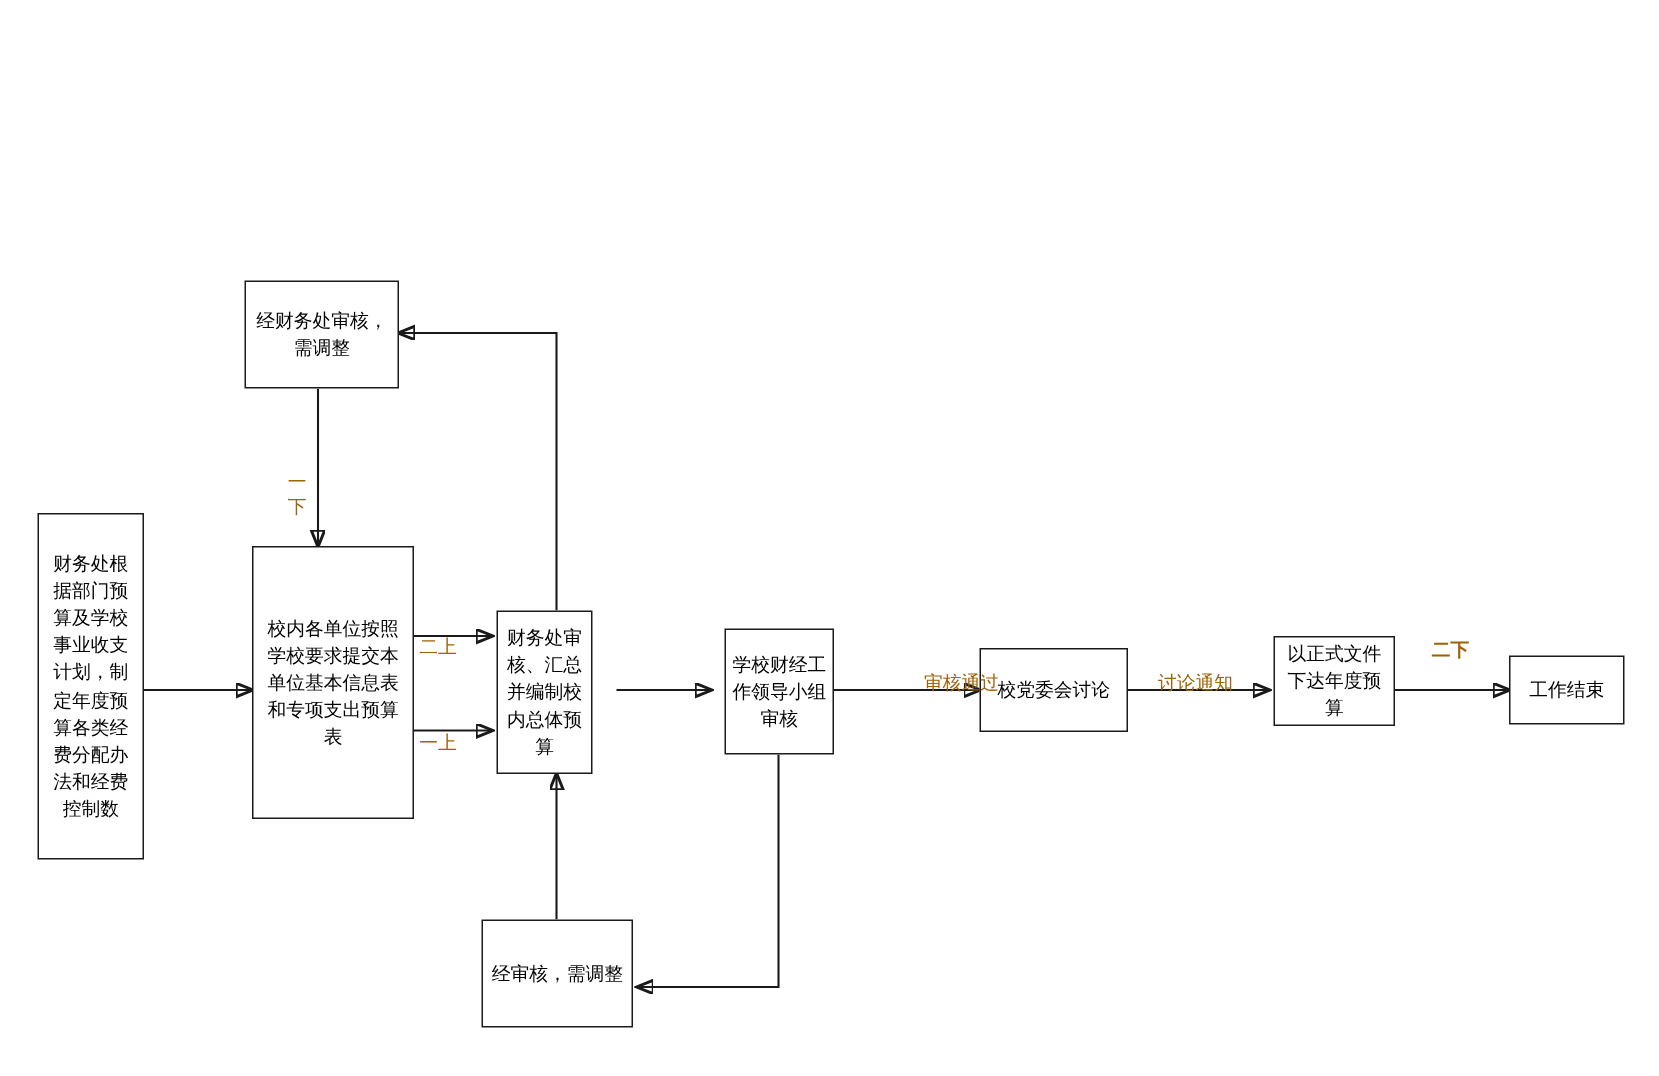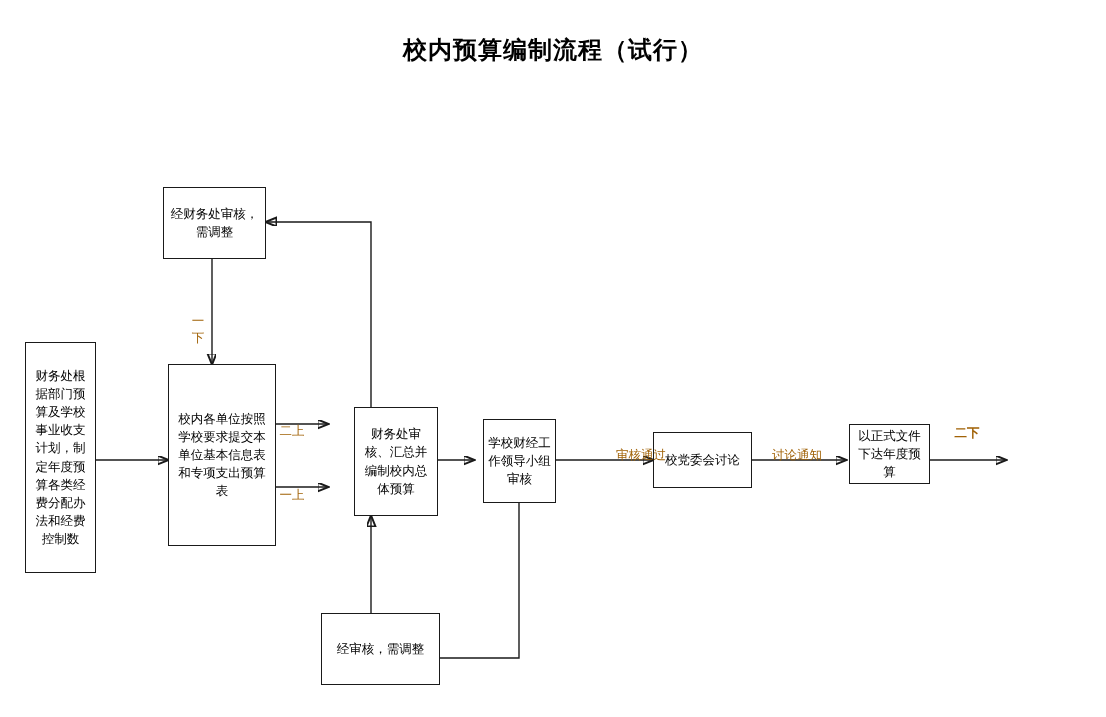--- a/index.html
+++ b/index.html
@@ -66,21 +66,20 @@
     stroke: #1a1a1a;
     stroke-width: 1.4;
     fill: none;
   }
 </style>
 </head>
 <body>
 
 <div id="page">
 
-  <div id="title">校内预算编制流程（试行）</div>
 
   <svg id="wires" viewBox="0 0 1106 717">
     <defs>
       <marker id="arrow" markerWidth="9" markerHeight="9" refX="7.5" refY="3.2" orient="auto" markerUnits="strokeWidth">
         <path d="M0,0 L8,3.2 L0,6.4 z" fill="#1a1a1a" stroke="none"></path>
       </marker>
     </defs>
 
     <line x1="96" y1="460" x2="168" y2="460" marker-end="url(#arrow)"></line>
 
@@ -110,38 +109,41 @@
   </div>
 
   <div class="node" style="left:163px; top:187px; width:103px; height:72px;">
     <span>经财务处审核，需调整</span>
   </div>
 
   <div class="node" style="left:168px; top:364px; width:108px; height:182px;">
     <span>校内各单位按照学校要求提交本单位基本信息表和专项支出预算表</span>
   </div>
 
-  <div class="node" style="left:331px; top:407px; width:84px; height:109px;margin-left:23px;">
+  <div class="node" style="left:331px; top:407px; width:64px; height:109px;">
     <span>财务处审核、汇总并编制校内总体预算</span>
   </div>
 
   <div class="node" style="left:483px; top:419px; width:73px; height:84px;">
     <span>学校财经工作领导小组审核</span>
   </div>
 
   <div class="node" style="left:653px; top:432px; width:99px; height:56px;">
     <span>校党委会讨论</span>
   </div>
 
   <div class="node" style="left:849px; top:424px; width:81px; height:60px;">
     <span>以正式文件下达年度预算</span>
   </div>
 
+  <div class="node" style="left:1006px; top:437px; width:77px; height:46px;">
+    <span>工作结束</span>
+  </div>
 
-  <div class="node" style="left:321px; top:613px; width:119px; height:72px;">
+  <div class="node" style="left:321px; top:613px; width:101px; height:72px;">
     <span>经审核，需调整</span>
   </div>
 
   <div class="edge-label" style="left:187px; top:296px; width:22px;">
     <span>一下</span>
   </div>
 
   <div class="edge-label" style="left:268px; top:406px; width:48px;">
     <span>二上</span>
   </div>

